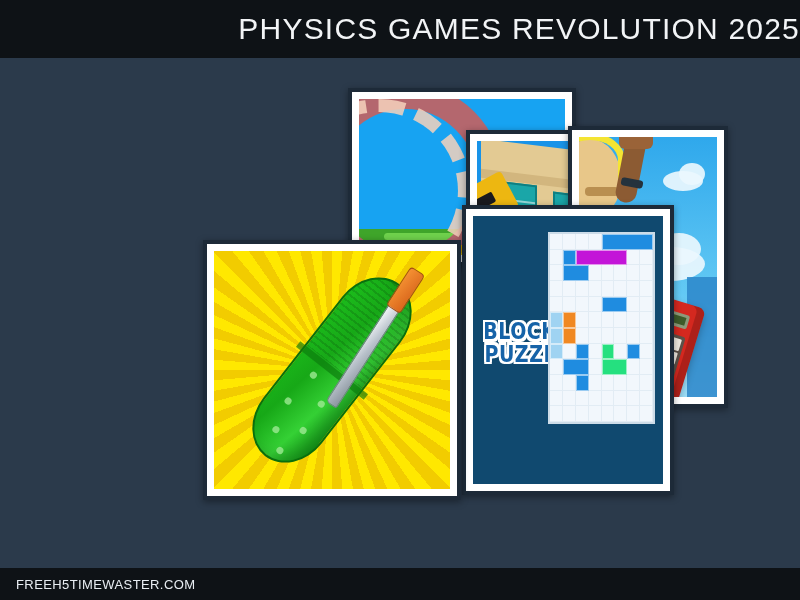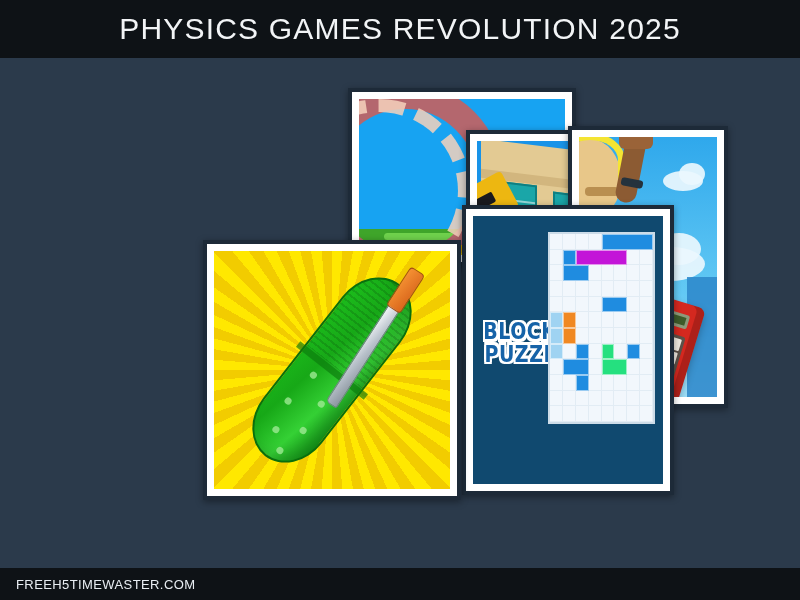--- a/index.html
+++ b/index.html
@@ -7,21 +7,21 @@
   body {
     font-family:"Liberation Sans", sans-serif;
     background:#2b3a4b;
     position:relative;
   }
 
   
   #header {
     position:absolute; left:0; top:0; width:800px; height:58px;
     background:#0e1216;
-    display:flex; align-items:center; justify-content:center;
+    display:flex; align-items:center; justify-content:flex-end;
   }
   #header-title {
     color:#f2f4f6;
     font-size:30px;
     font-weight:400;
     letter-spacing:1.2px;
     white-space:nowrap;
   }
 
   

